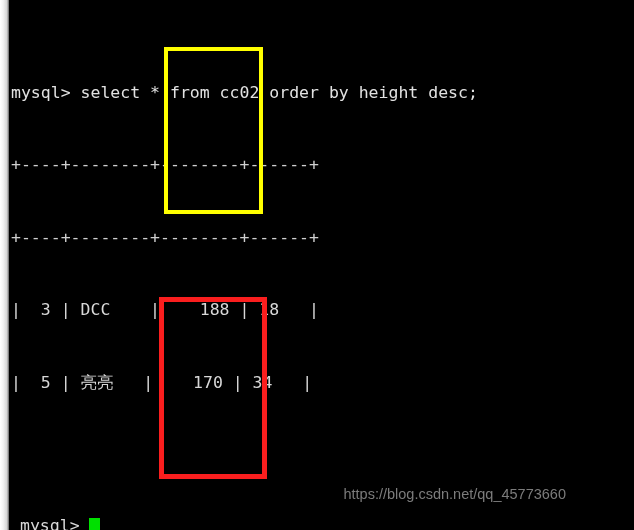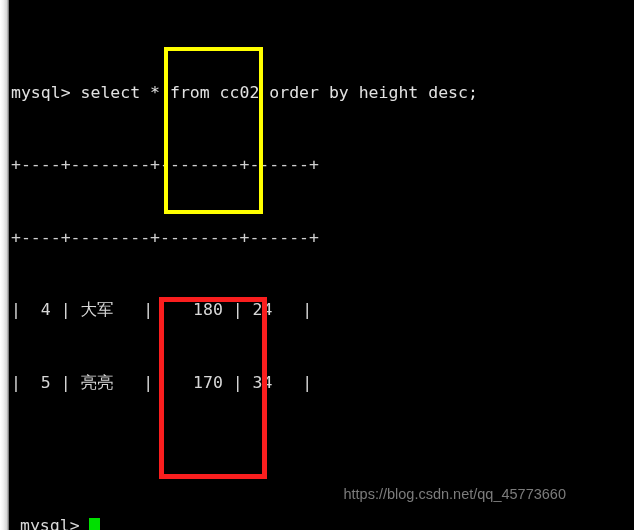--- a/index.html
+++ b/index.html
@@ -120,21 +120,21 @@
 
   <div id="left-edge"></div>
 
   <div id="screen">
 
     <div class="console">
 
       <div class="line prompt-line">mysql&gt; select * from cc02 order by height desc;</div>
       <div class="line sep">+----+--------+--------+------+</div>
       <div class="line sep">+----+--------+--------+------+</div>
-      <div class="line result-line">|  4 | 大军   |    180 | 24   |</div>
+      <div class="line result-line">|  3 | DCC    |    188 | 18   |</div>
       <div class="line result-line">|  5 | 亮亮   |    170 | 34   |</div>
       
       
       
       
 
       
 
       
       

